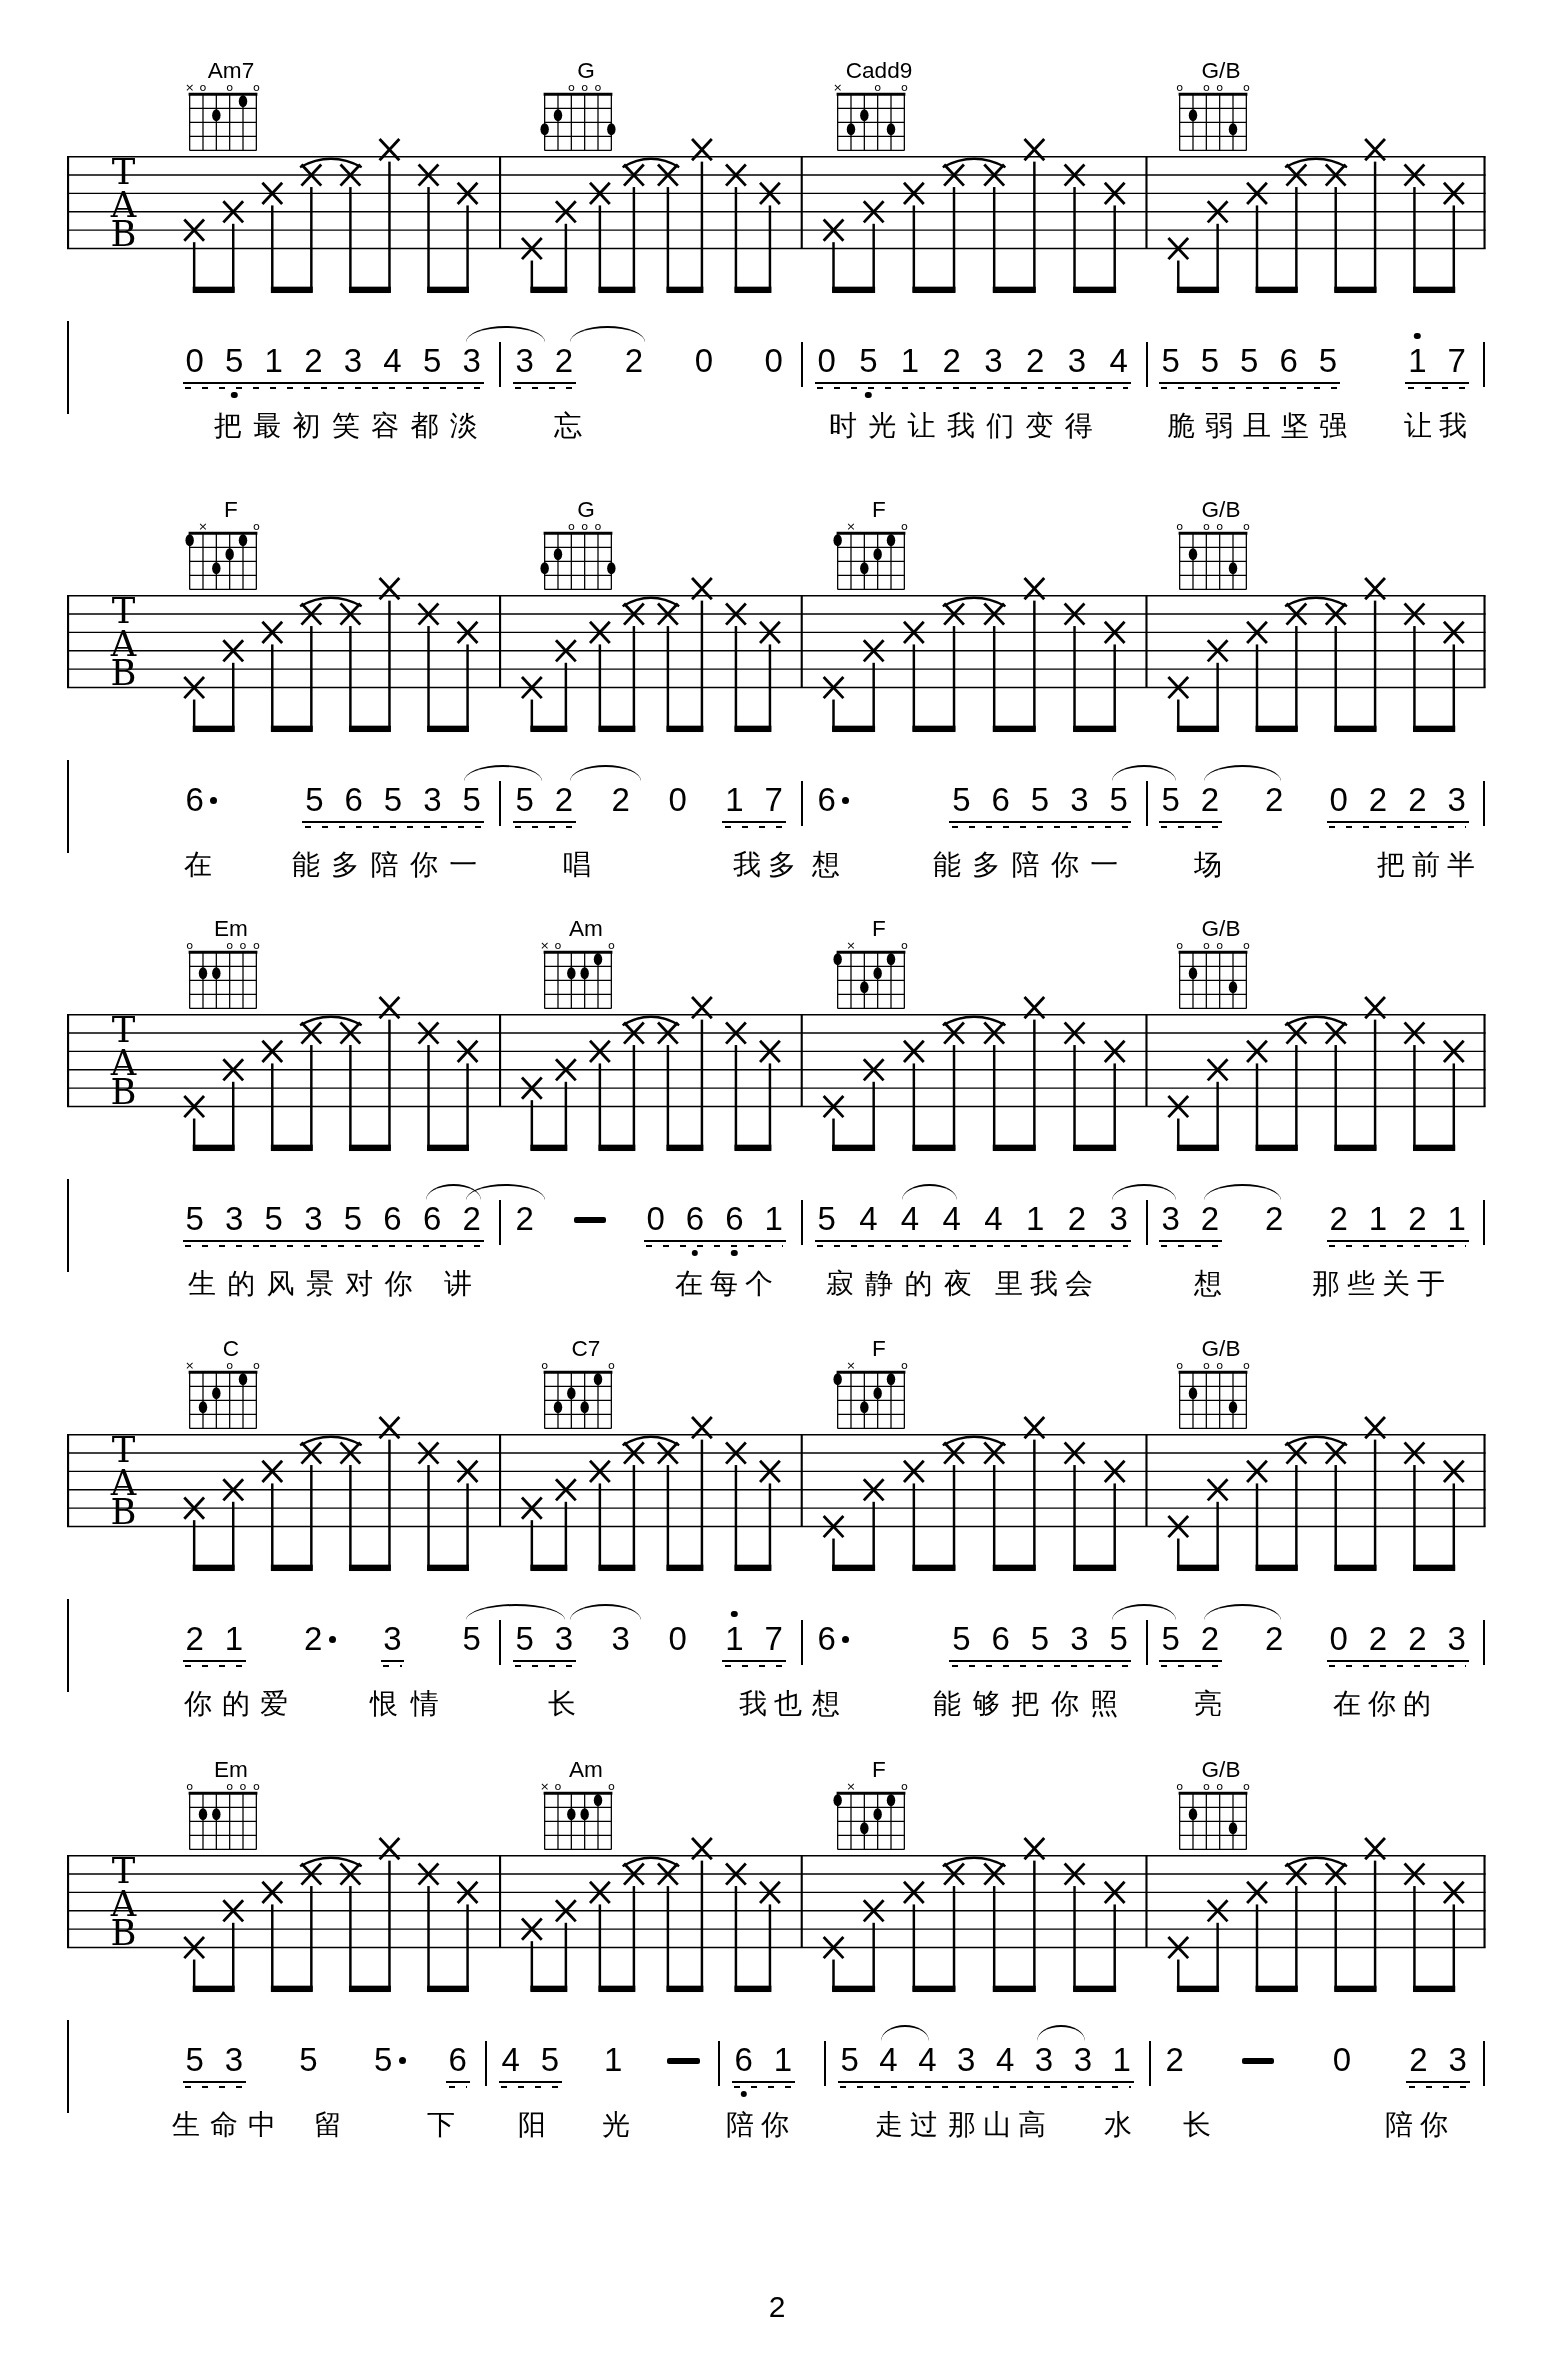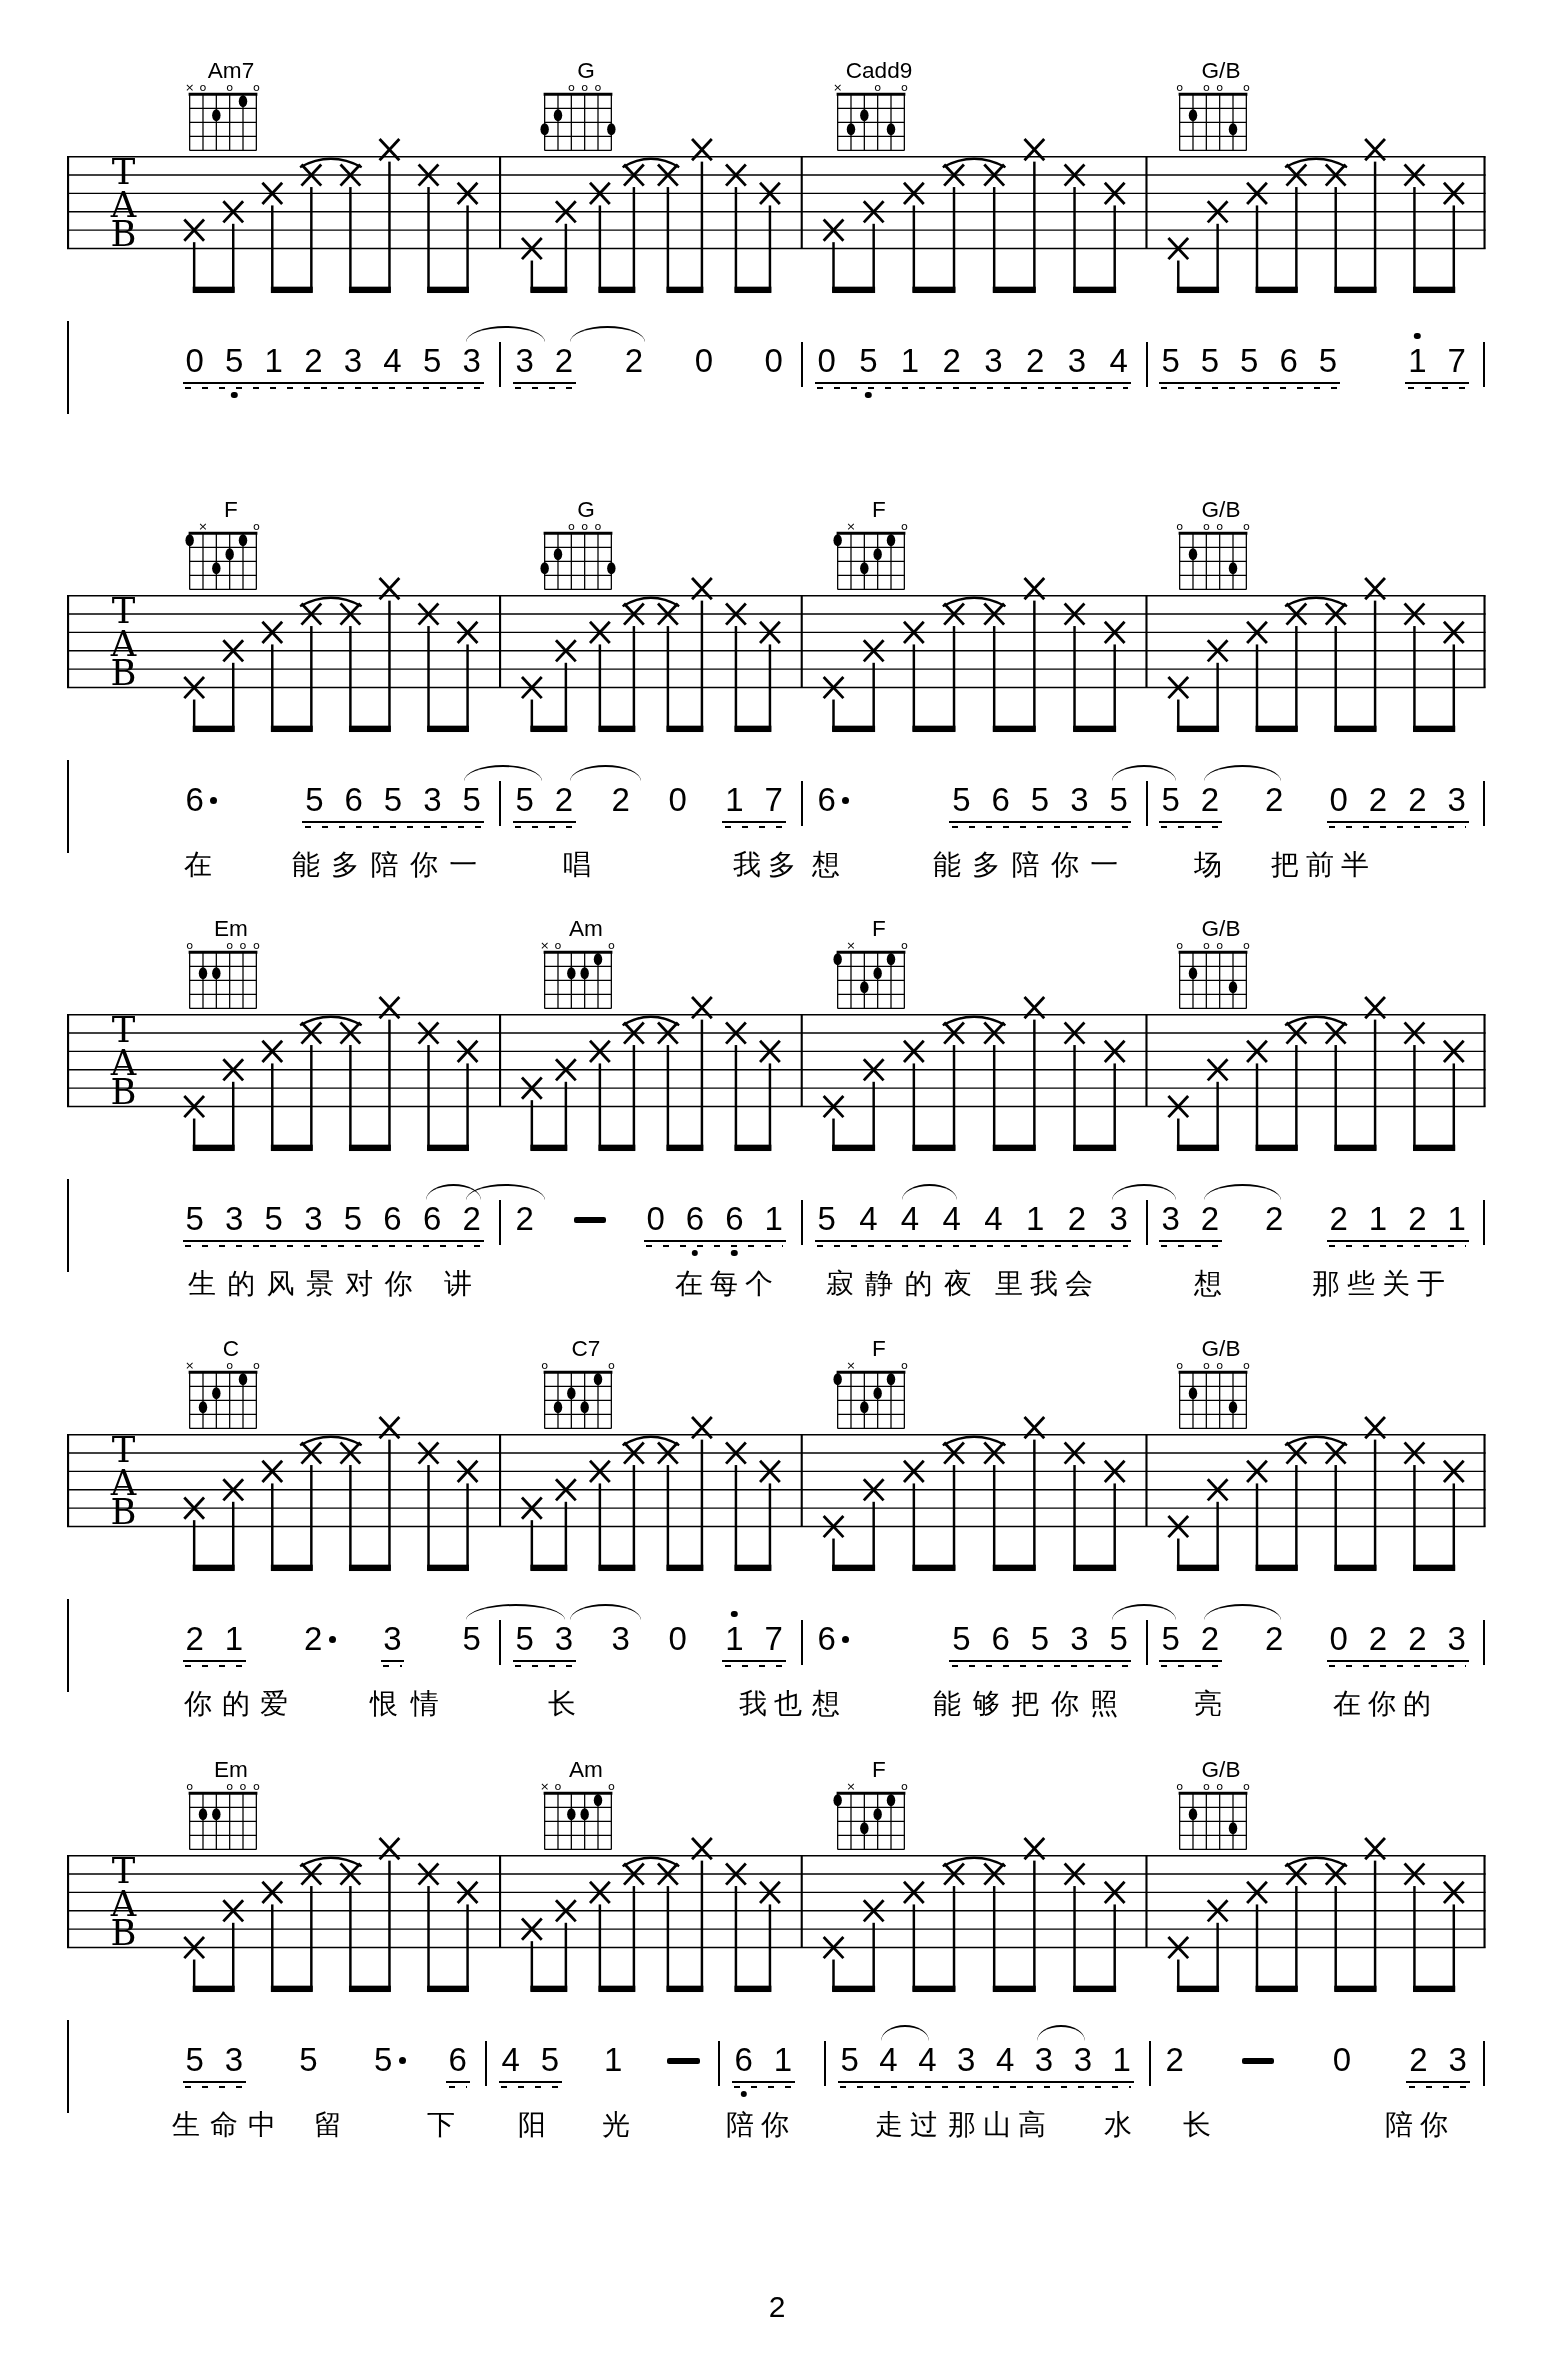--- a/index.html
+++ b/index.html
@@ -330,20 +330,27 @@
             <div class="grp ul">
               <div class="n da">1</div>
               <div class="n">7</div>
               <div class="l1"></div>
               <div class="l2"></div>
             </div>
           </div>
           <div class="arc" style="left: 399px; width: 79px;"></div>
           <div class="arc" style="left: 503px; width: 75px;"></div>
         </div>
+        <div class="lrow">
+          <span class="lyr" style="left: 147px; letter-spacing: 11.3px;">把最初笑容都淡</span>
+          <span class="lyr" style="left: 487px;">忘</span>
+          <span class="lyr" style="left: 762px; letter-spacing: 11.3px;">时光让我们变得</span>
+          <span class="lyr" style="left: 1100px; letter-spacing: 10px;">脆弱且坚强</span>
+          <span class="lyr" style="left: 1337px; letter-spacing: 7px;">让我</span>
+        </div>
       </div>
       <div class="system" style="top: 497px;">
         <div class="chord" style="left: 118px;">
           <div class="cname">F</div>
           <svg width="76" height="73" viewBox="0 0 108 104">
             <text x="25.5" y="11" text-anchor="middle" font-size="16" font-family="&quot;DejaVu Sans&quot;,sans-serif" fill="#000000">×</text>
             <text x="101.5" y="11" text-anchor="middle" font-size="16" font-family="&quot;DejaVu Sans&quot;,sans-serif" fill="#000000">o</text>
             <line x1="5" y1="16" x2="103" y2="16" stroke="#000000" stroke-width="4"></line>
             <line x1="6.5" y1="36" x2="101.5" y2="36" stroke="#000000" stroke-width="1.8"></line>
             <line x1="6.5" y1="56" x2="101.5" y2="56" stroke="#000000" stroke-width="1.8"></line>
@@ -638,21 +645,21 @@
           <div class="arc" style="left: 1137px; width: 77px;"></div>
         </div>
         <div class="lrow">
           <span class="lyr" style="left: 117px;">在</span>
           <span class="lyr" style="left: 225px; letter-spacing: 11.3px;">能多陪你一</span>
           <span class="lyr" style="left: 496px;">唱</span>
           <span class="lyr" style="left: 647px; letter-spacing: 7px; margin-left: 19px;">我多</span>
           <span class="lyr" style="left: 745px;">想</span>
           <span class="lyr" style="left: 866px; letter-spacing: 11.3px;">能多陪你一</span>
           <span class="lyr" style="left: 1127px;">场</span>
-          <span class="lyr" style="left: 1204px; letter-spacing: 7px; text-align: center;">把前半</span>
+          <span class="lyr" style="left: 1310px; letter-spacing: 7px; text-align: center;">把前半</span>
         </div>
       </div>
       <div class="system" style="top: 916px;">
         <div class="chord" style="left: 118px;">
           <div class="cname">Em</div>
           <svg width="76" height="73" viewBox="0 0 108 104">
             <text x="6.5" y="11" text-anchor="middle" font-size="16" font-family="&quot;DejaVu Sans&quot;,sans-serif" fill="#000000">o</text>
             <text x="63.5" y="11" text-anchor="middle" font-size="16" font-family="&quot;DejaVu Sans&quot;,sans-serif" fill="#000000">o</text>
             <text x="82.5" y="11" text-anchor="middle" font-size="16" font-family="&quot;DejaVu Sans&quot;,sans-serif" fill="#000000">o</text>
             <text x="101.5" y="11" text-anchor="middle" font-size="16" font-family="&quot;DejaVu Sans&quot;,sans-serif" fill="#000000">o</text>

